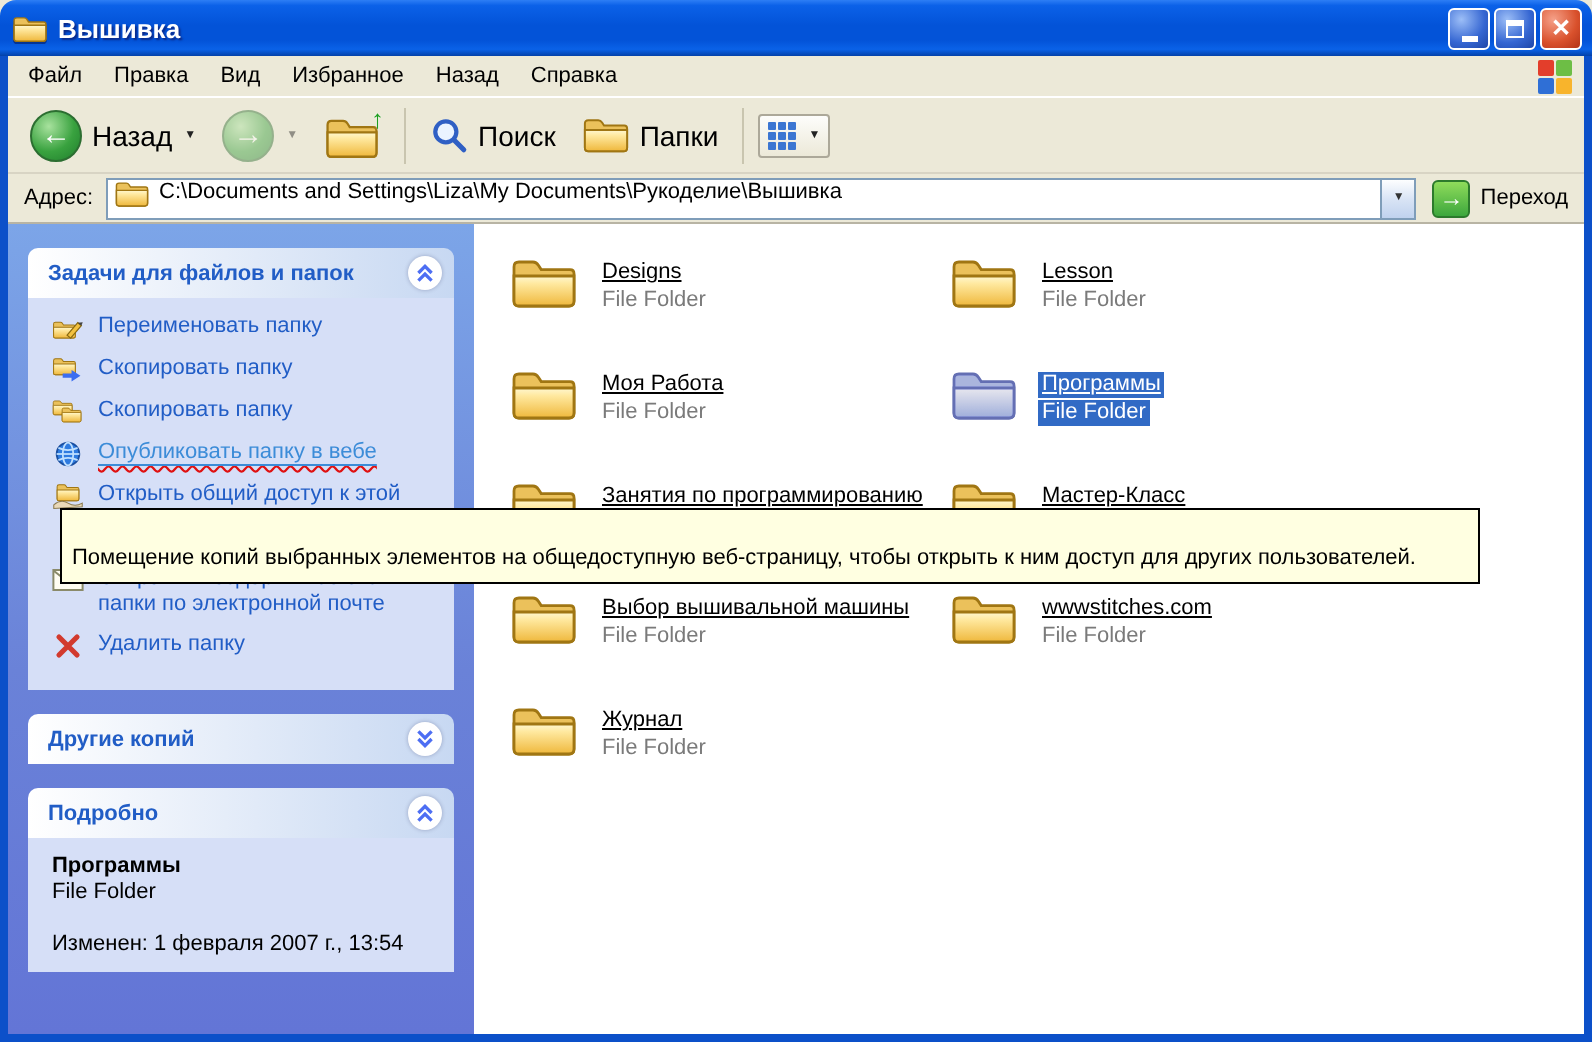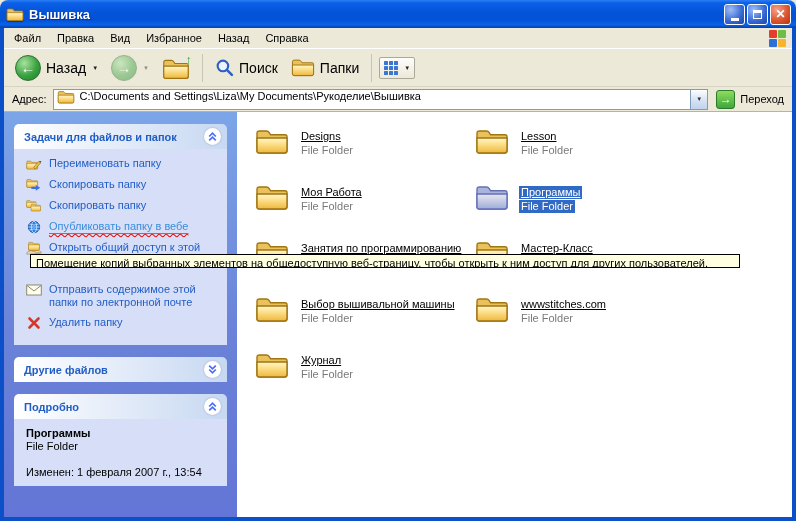--- a/index.html
+++ b/index.html
@@ -116,21 +116,21 @@
   .f-text { display:flex; flex-direction:column; align-items:flex-start; padding-top:2px; }
   .f-name { color:#000; line-height:13px; padding:0 2px;text-decoration:underline; }
   .f-type { color:#7A7A7A; line-height:13px; margin-top:1px; padding:0 2px; }
   .folder-item.selected .f-name, .folder-item.selected .f-type { background:#316AC5; color:#fff; }
   .folder-item.selected .f-icon svg { filter:hue-rotate(190deg) saturate(.65) brightness(.95); }
 
   
   .tooltip {
     position:absolute; left:30px; top:254px; width:710px; height:14px; z-index:40;
     background:#FFFFE1; border:1px solid #000; color:#000;
-    padding:2px 5px; white-space:nowrap; overflow:hidden;
+    padding:18px 5px; white-space:nowrap; overflow:hidden;
   }
 </style>
 </head>
 <body>
 
 <svg width="0" height="0" style="position:absolute" aria-hidden="true">
   <defs>
     <linearGradient id="fg" x1="0" y1="0" x2="0" y2="1">
       <stop offset="0" stop-color="#FFF7D0"></stop>
       <stop offset="0.25" stop-color="#FFE9A0"></stop>
@@ -334,21 +334,21 @@
                 </svg>
               </span>
               <span class="task-lbl"><span>Удалить папку</span></span>
             </div>
 
           </div>
         </div>
 
         <div class="panel">
           <div class="panel-header">
-            <span>Другие файлов</span>
+            <span>Другие копий</span>
             <span class="chev">
               <svg viewBox="0 0 10 10" style="transform:rotate(180deg)">
                   <path d="M2 5 L5 2 L8 5 M2 8.5 L5 5.5 L8 8.5" stroke="#4D6EF3" stroke-width="1.5" fill="none"></path>
                 </svg>
             </span>
           </div>
         </div>
 
         <div class="panel">
           <div class="panel-header">

